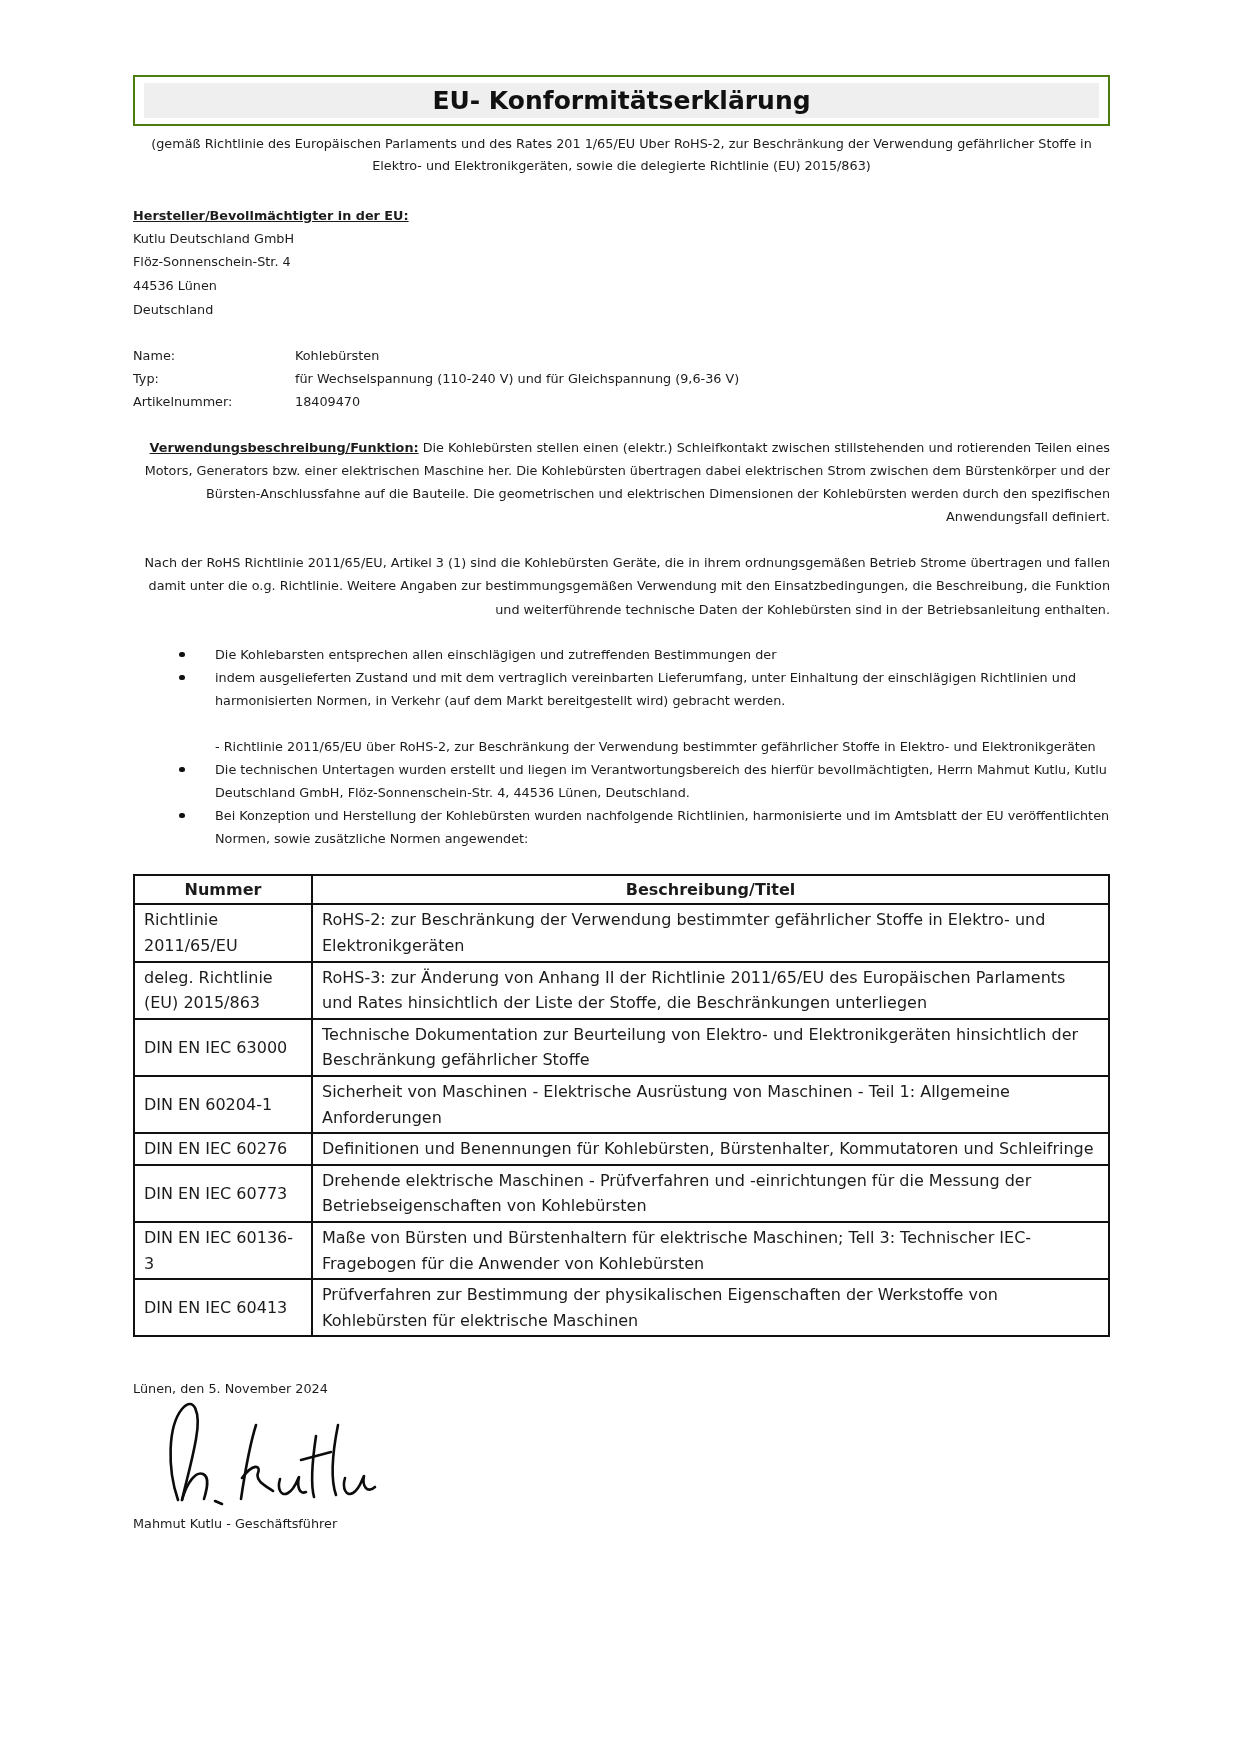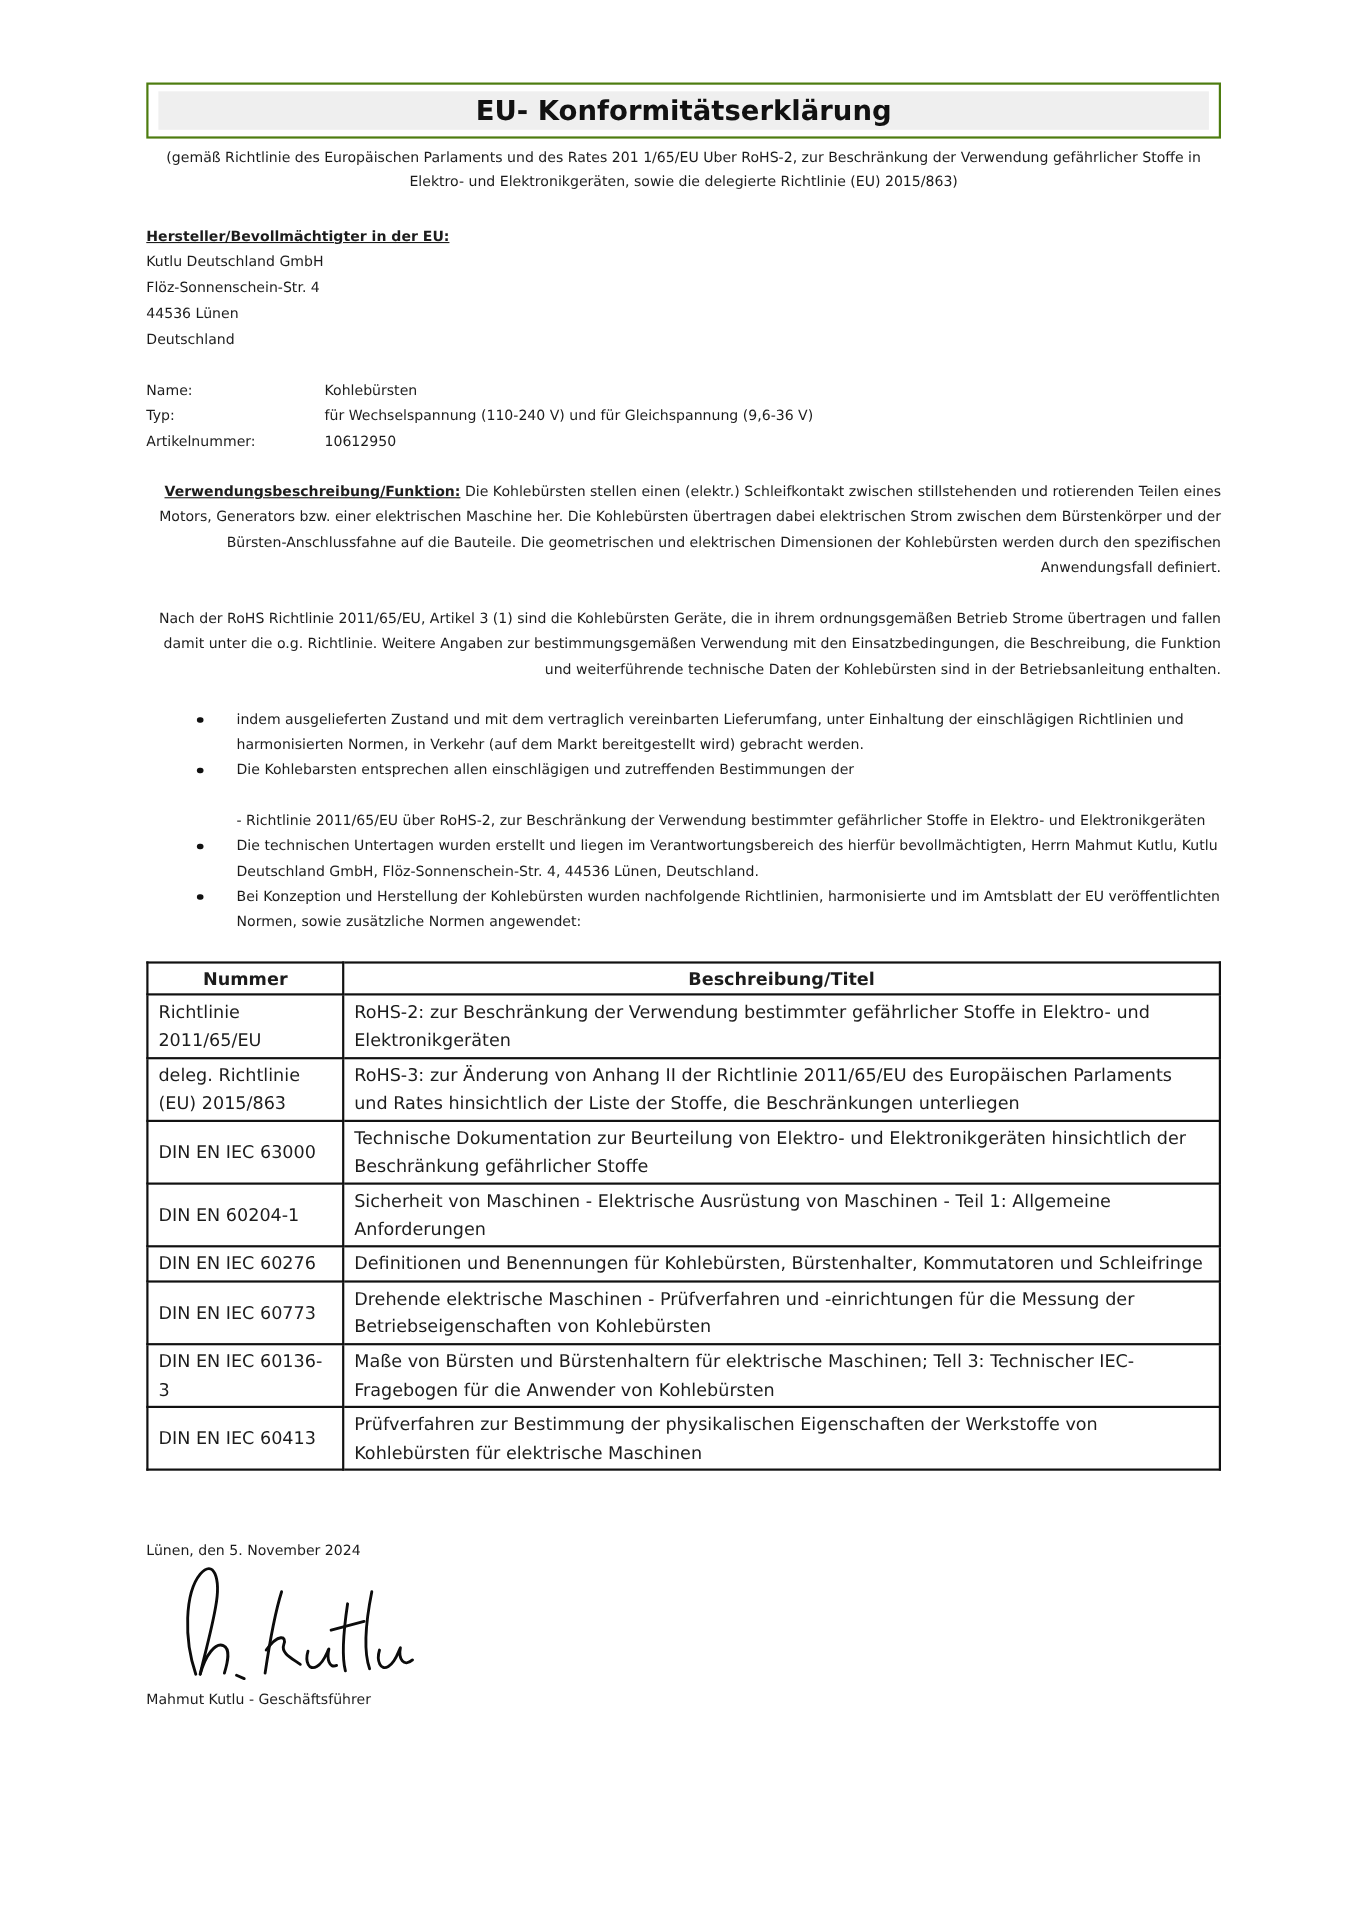--- a/index.html
+++ b/index.html
@@ -65,21 +65,21 @@
     vertical-align:middle;
     font-size:16px;
     word-wrap:break-word;
   }
   table.norms th {
     font-weight:700;
     text-align:center;
     padding:1px 4px;
   }
   col.c-number { width:178px; }
-  .footer { margin-top:64px; }
+  .footer { margin-top:42px; }
   .place-date { line-height:1.6; }
   .signature-wrap { margin-top:-6px; margin-left:28px; height:118px; }
   .signer-name { margin-top:2px; line-height:1.6; }
 </style>
 </head>
 <body>
 
 <div class="page">
 
   <div class="title-box">
@@ -100,38 +100,38 @@
     <div class="field-row">
       <span class="field-label">Name:</span>
       <span class="field-value">Kohlebürsten</span>
     </div>
     <div class="field-row">
       <span class="field-label">Typ:</span>
       <span class="field-value">für Wechselspannung (110-240 V) und für Gleichspannung (9,6-36 V)</span>
     </div>
     <div class="field-row">
       <span class="field-label">Artikelnummer:</span>
-      <span class="field-value">10612950</span>
+      <span class="field-value">18409470</span>
     </div>
   </div>
 
   <div class="para">
     <span class="inline-heading">Verwendungsbeschreibung/Funktion:</span><span> Die Kohlebürsten stellen einen (elektr.) Schleifkontakt zwischen stillstehenden und rotierenden Teilen eines Motors, Generators bzw. einer elektrischen Maschine her. Die Kohlebürsten übertragen dabei elektrischen Strom zwischen dem Bürstenkörper und der Bürsten-Anschlussfahne auf die Bauteile. Die geometrischen und elektrischen Dimensionen der Kohlebürsten werden durch den spezifischen Anwendungsfall definiert.</span>
   </div>
 
   <div class="para">Nach der RoHS Richtlinie 2011/65/EU, Artikel 3 (1) sind die Kohlebürsten Geräte, die in ihrem ordnungsgemäßen Betrieb Strome übertragen und fallen damit unter die o.g. Richtlinie. Weitere Angaben zur bestimmungsgemäßen Verwendung mit den Einsatzbedingungen, die Beschreibung, die Funktion und weiterführende technische Daten der Kohlebürsten sind in der Betriebsanleitung enthalten.</div>
 
   <div class="bullet-list">
     <div class="bullet-item">
       <span class="dot"></span>
+      <span>Die Kohlebarsten entsprechen allen einschlägigen und zutreffenden Bestimmungen der</span>
+    </div>
+    <div class="bullet-item">
+      <span class="dot"></span>
       <span>indem ausgelieferten Zustand und mit dem vertraglich vereinbarten Lieferumfang, unter Einhaltung der einschlägigen Richtlinien und harmonisierten Normen, in Verkehr (auf dem Markt bereitgestellt wird) gebracht werden.</span>
-    </div>
-    <div class="bullet-item">
-      <span class="dot"></span>
-      <span>Die Kohlebarsten entsprechen allen einschlägigen und zutreffenden Bestimmungen der</span>
     </div>
     <div class="sub-para">- Richtlinie 2011/65/EU über RoHS-2, zur Beschränkung der Verwendung bestimmter gefährlicher Stoffe in Elektro- und Elektronikgeräten</div>
     <div class="bullet-item">
       <span class="dot"></span>
       <span>Die technischen Untertagen wurden erstellt und liegen im Verantwortungsbereich des hierfür bevollmächtigten, Herrn Mahmut Kutlu, Kutlu Deutschland GmbH, Flöz-Sonnenschein-Str. 4, 44536 Lünen, Deutschland.</span>
     </div>
     <div class="bullet-item">
       <span class="dot"></span>
       <span>Bei Konzeption und Herstellung der Kohlebürsten wurden nachfolgende Richtlinien, harmonisierte und im Amtsblatt der EU veröffentlichten Normen, sowie zusätzliche Normen angewendet:</span>
     </div>

